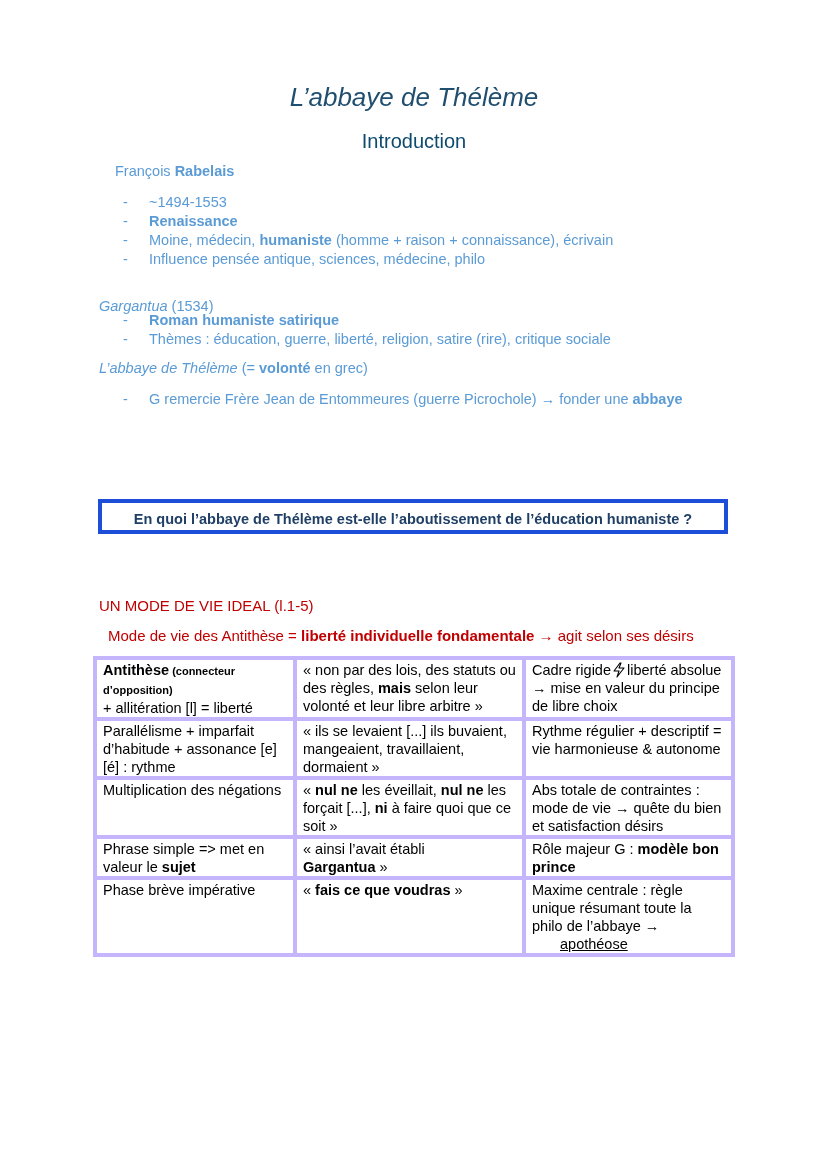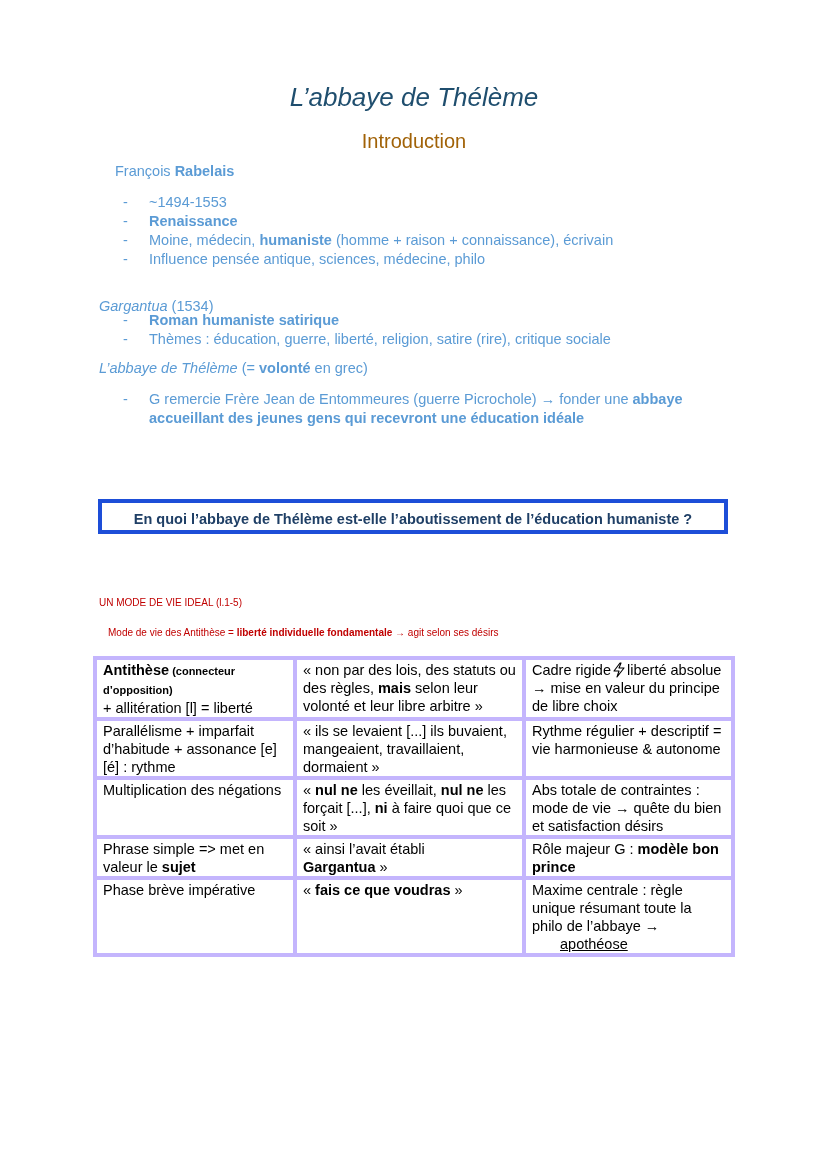--- a/index.html
+++ b/index.html
@@ -1,26 +1,26 @@
 <!DOCTYPE html>
 <html><head>
 <meta charset="utf-8">
 <style>
   html, body { margin: 0; padding: 0; background: #ffffff; }
   body { width: 828px; height: 1171px; position: relative; overflow: hidden; font-family: "Liberation Sans", sans-serif; }
   .title { position: absolute; top: 82px; left: 0; width: 828px; text-align: center; font-size: 26px; font-style: italic; color: #1f4e6e; }
-  .subtitle { position: absolute; top: 130px; left: 0; width: 828px; text-align: center; font-size: 20px; color: #a16207; }
+  .subtitle { position: absolute; top: 130px; left: 0; width: 828px; text-align: center; font-size: 20px; color: #0c4a6e; }
   .lt { color: #5b9bd5; font-size: 14.5px; }
   .para { position: absolute; left: 99px; }
   .list { position: absolute; left: 99px; margin: 0; padding: 0; list-style: none; }
   .list li { position: relative; padding-left: 50px; line-height: 19px; }
   .list li .dash { position: absolute; left: 24px; top: 0; }
   b { font-weight: bold; }
   .qbox { position: absolute; left: 98px; top: 499px; width: 630px; height: 35px; border: 4px solid #1d4ed8; box-sizing: border-box; text-align: center; line-height: 33px; font-size: 14.5px; font-weight: bold; color: #1f3f66; }
-  .red { color: #c00000; font-size: 10px; }
+  .red { color: #c00000; font-size: 15px; }
   table { position: absolute; left: 93px; top: 656px; width: 642px; border-collapse: collapse; font-size: 14.5px; color: #000; }
   td { border: 4px solid #c4b5fd; vertical-align: top; padding: 1px 6px 0 6px; line-height: 18px; }
   td.c1 { width: 184px; }
   td.c2 { width: 213px; margin-top: 12px; }
   .small { font-size: 11px; font-weight: bold; }
   .u { text-decoration: underline; font-weight: normal; margin-left: 28px; }
   .bolt { display: inline-block; width: 16px; height: 16px; vertical-align: -3px; }
 </style>
 </head>
 <body>
@@ -43,21 +43,21 @@
 </div>
 <ul class="list lt" style="top:311px;">
   <li><span class="dash">-</span><b>Roman humaniste satirique</b></li>
   <li><span class="dash">-</span><span>Thèmes : éducation, guerre, liberté, religion, satire (rire), critique sociale</span></li>
 </ul>
 
 <div class="para lt" style="top:360px;">
   <i>L’abbaye de Thélème</i><span> (= </span><b>volonté</b><span> en grec)</span>
 </div>
 <ul class="list lt" style="top:390px; width:640px;">
-  <li><span class="dash">-</span><span>G remercie Frère Jean de Entommeures (guerre Picrochole) → fonder une </span><b>abbaye</b><br><b>accueillant des jeunes gens qui recevront une éducation idéale</b></li>
+  <li><span class="dash">-</span><span>G remercie Frère Jean de Entommeures (guerre Picrochole) → fonder une </span><b>abbaye</b><br></li>
 </ul>
 
 <div class="qbox">En quoi l’abbaye de Thélème est-elle l’aboutissement de l’éducation humaniste ?</div>
 
 <div class="para red" style="top:597px;">UN MODE DE VIE IDEAL (l.1-5)</div>
 <div class="para red" style="top:627px; left:108px;">
   <span>Mode de vie des Antithèse = </span><b>liberté individuelle fondamentale</b><span> →  </span><span>agit selon ses désirs</span>
 </div>
 
 <table>

